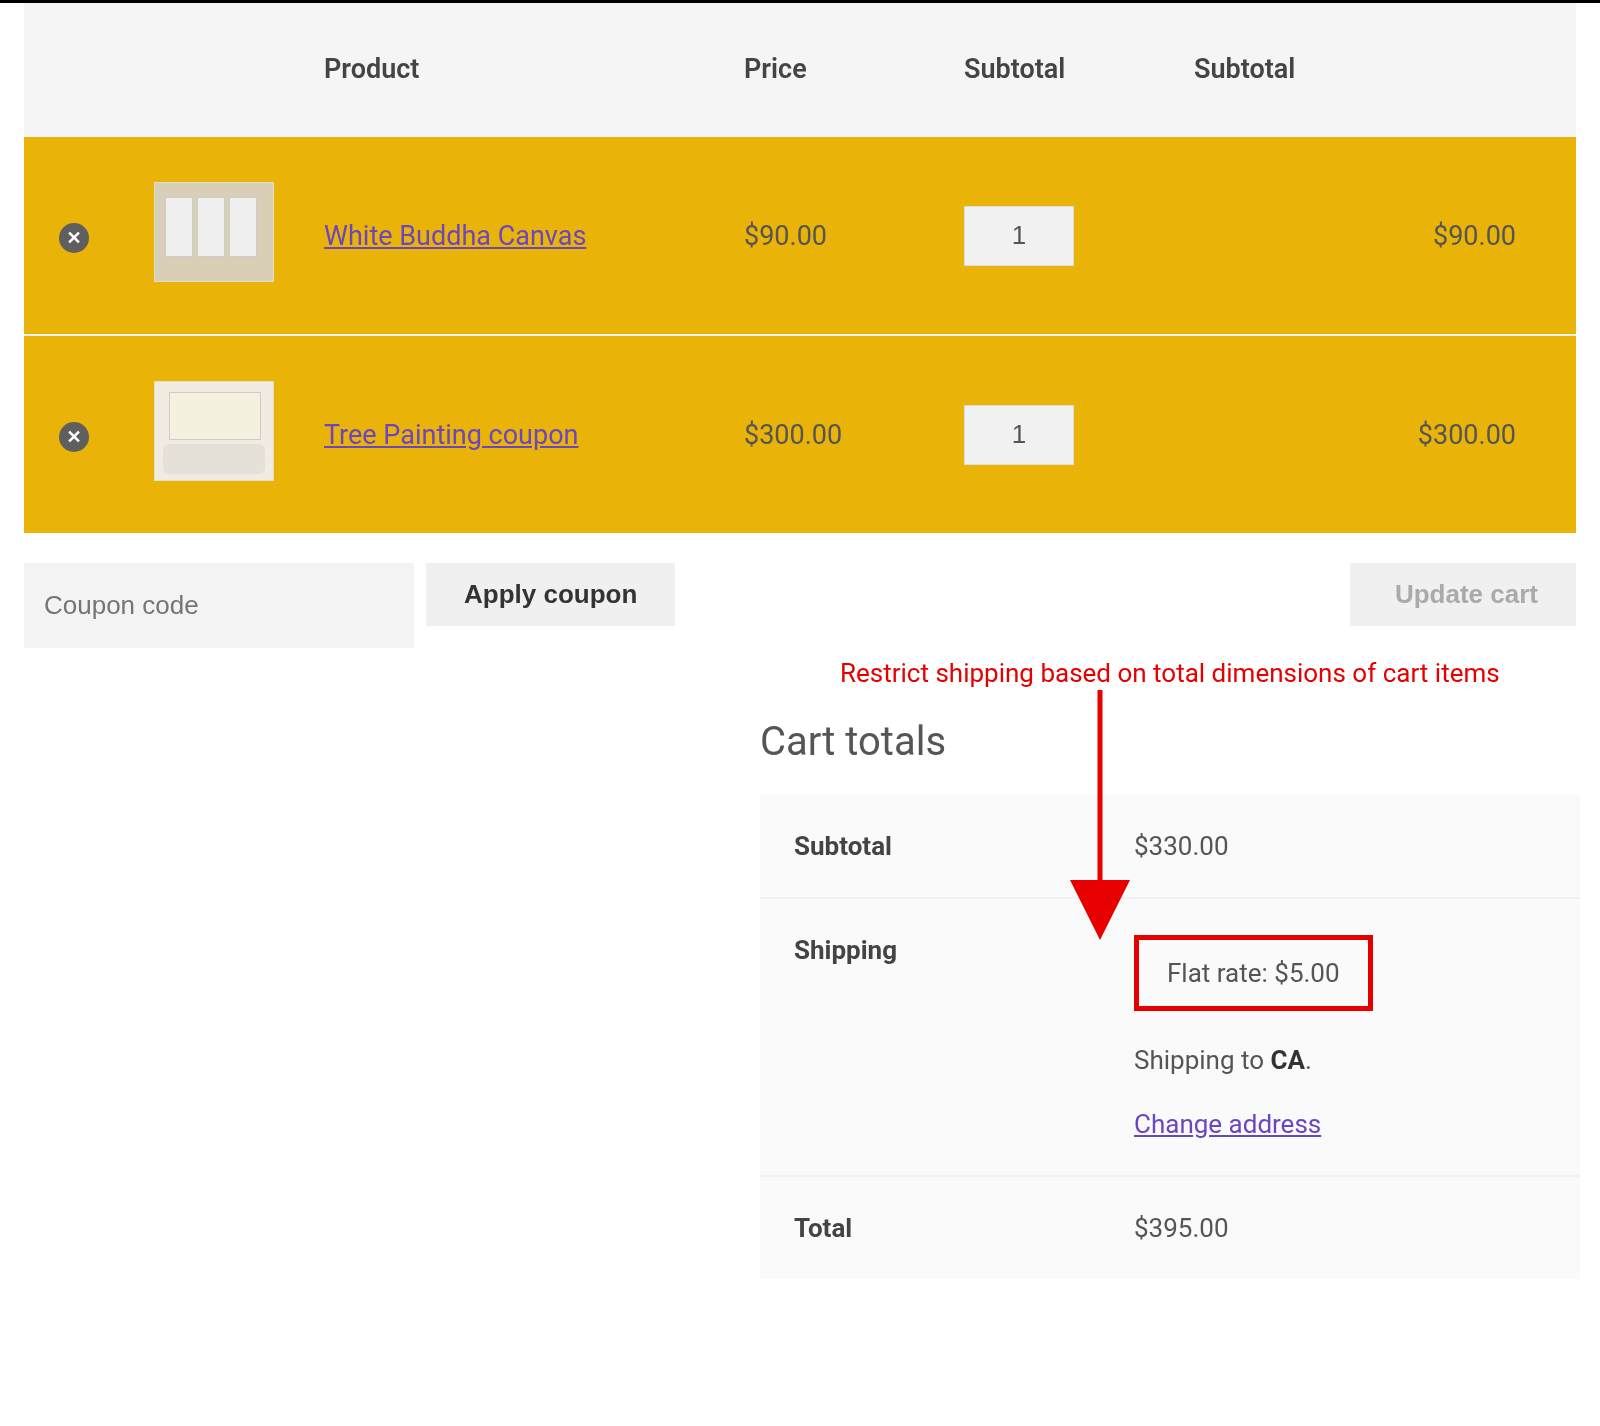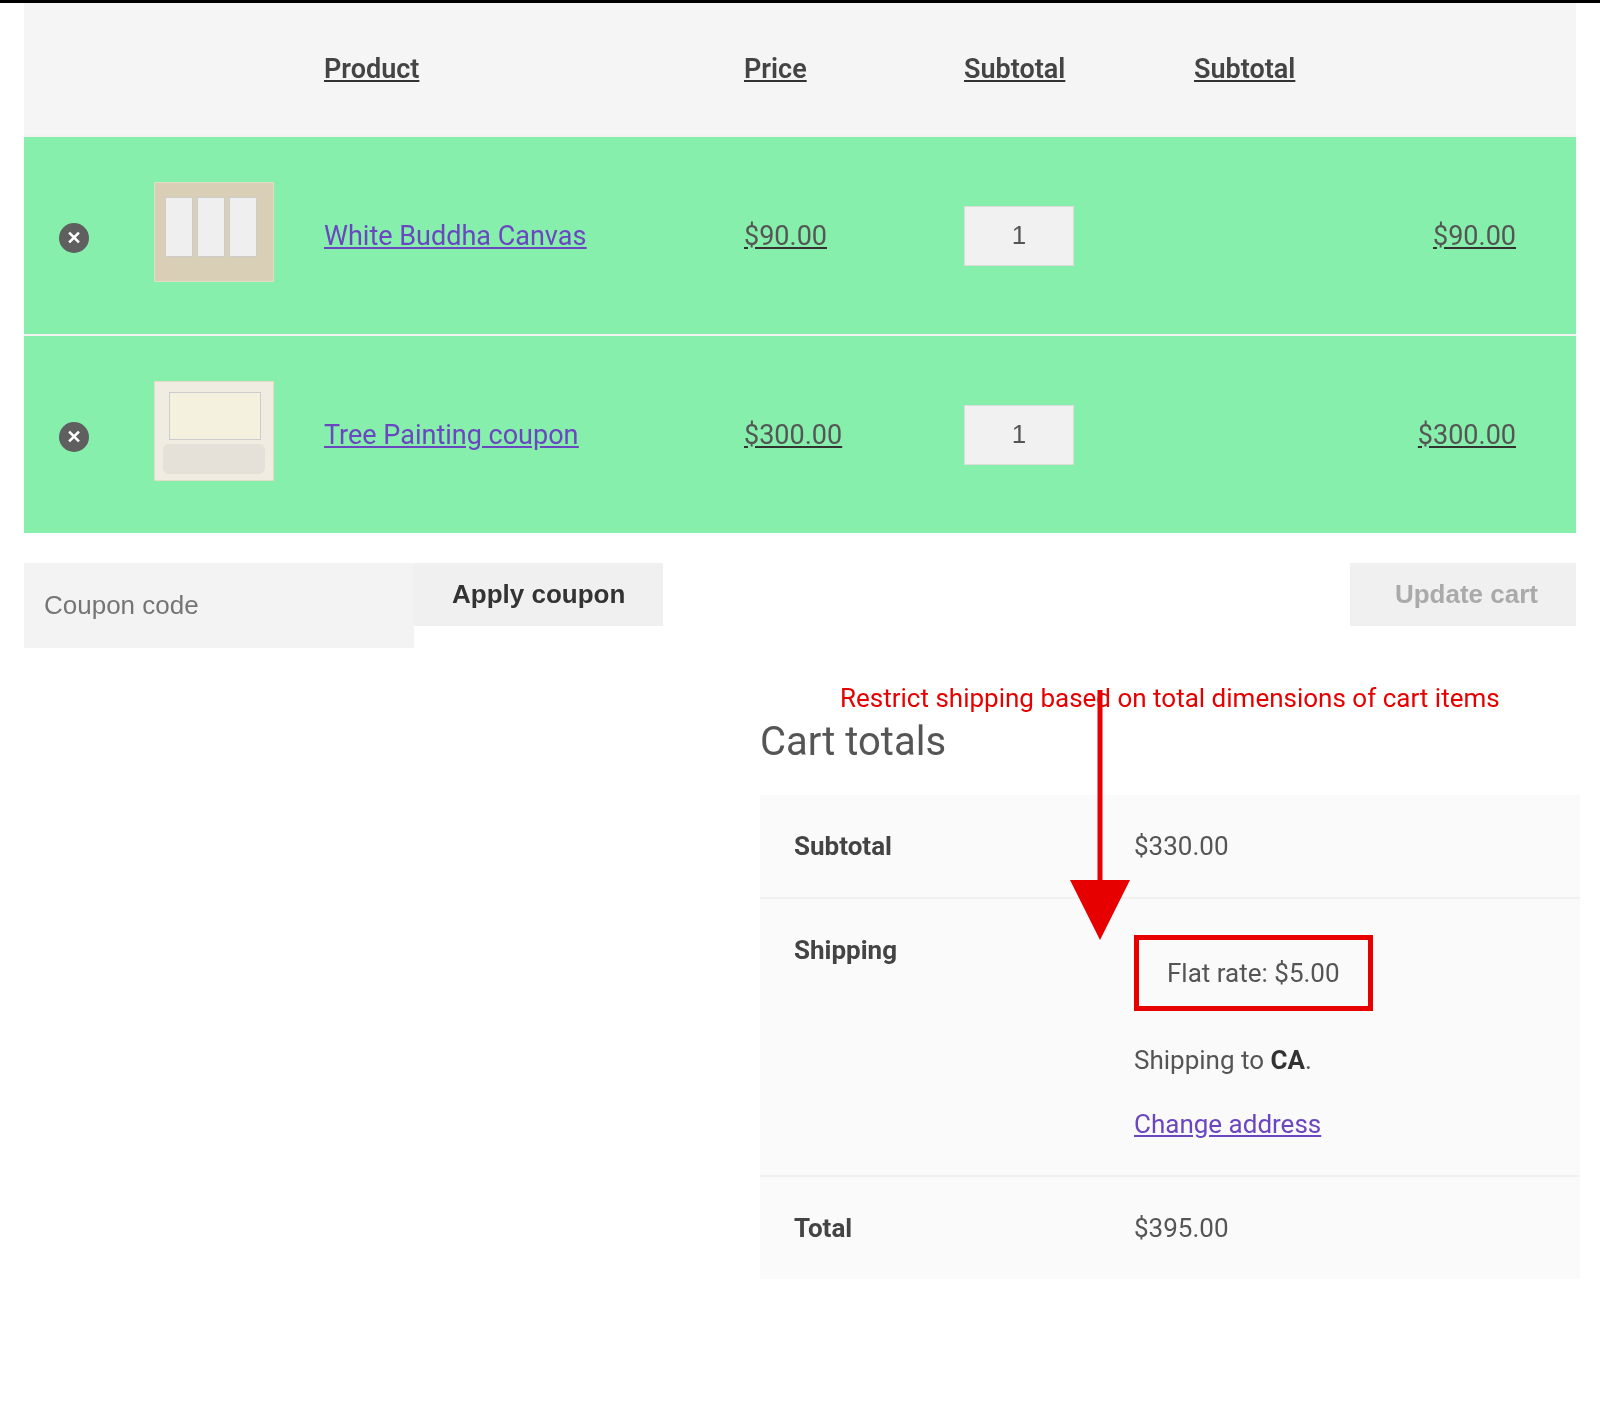--- a/index.html
+++ b/index.html
@@ -14,22 +14,21 @@
     padding: 0;
   }
   .hr-top {
     border-top: 3px solid #000;
     margin: 0;
   }
   .cart-table {
     width: 97%;
     margin-left: 1.5%;
     border-collapse: collapse;
-    background: #86efac;
-    text-decoration: underline;
+    background: #eab308;
   }
   .cart-table thead th {
     background: #f5f5f5;
     text-align: left;
     font-weight: 600;
     font-size: 27px;
     color: #444;
     padding: 50px 20px;
   }
   .cart-table tbody tr {
@@ -96,21 +95,21 @@
     background: #f1f1f1;
     text-align: center;
     font-size: 26px;
     color: #555;
   }
 
   .cart-actions {
     width: 97%;
     margin-left: 1.5%;
     display: flex;
-    gap: 0;
+    gap: 12px;
     margin-top: 30px;
     align-items: stretch;
   }
   .coupon-input {
     width: 390px;
     height: 85px;
     border: none;
     background: #f3f3f3;
     font-size: 26px;
     color: #888;
@@ -246,21 +245,21 @@
 
   <div class="cart-actions">
     <input class="coupon-input" type="text" placeholder="Coupon code" style="">
     <button class="btn">Apply coupon</button>
     <div class="spacer-flex"></div>
     <button class="btn disabled">Update cart</button>
   </div>
 
   <div class="totals-wrap rel">
 
-    <div class="annotation" style="top:-60px; left:80px;margin-top:25px;">Restrict shipping based on total dimensions of cart items</div>
+    <div class="annotation" style="top:-60px; left:80px;">Restrict shipping based on total dimensions of cart items</div>
 
     <svg class="arrow-svg" style="top:-28px; left:310px;" width="60" height="240">
       <defs>
         <marker id="ah" markerWidth="12" markerHeight="12" refX="6" refY="6" orient="auto">
           <path d="M0,0 L12,6 L0,12 z" fill="#e60000"></path>
         </marker>
       </defs>
       <path d="M30,0 C30,80 30,150 30,220" stroke="#e60000" stroke-width="5" fill="none" marker-end="url(#ah)"></path>
     </svg>
 

